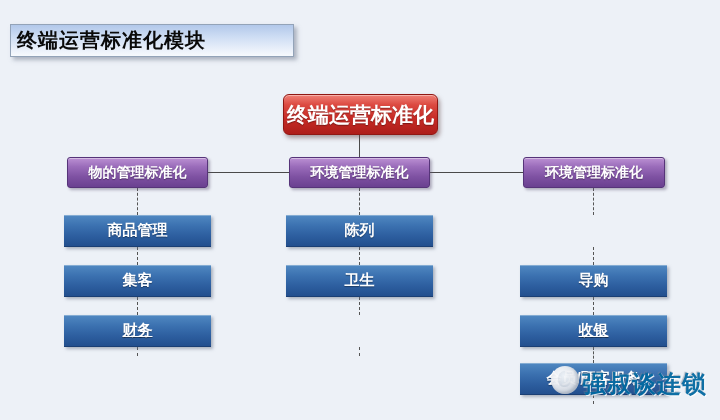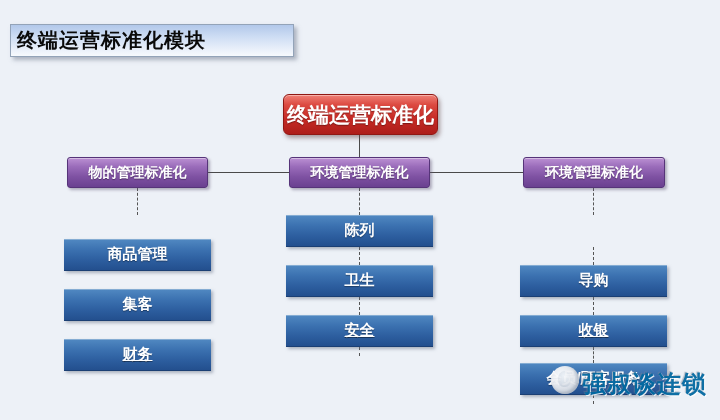--- a/index.html
+++ b/index.html
@@ -41,21 +41,21 @@
   .branch-1{left:67px;}
   .branch-2{left:289px;}
   .branch-3{left:523px;width:142px;}
   .leaf-node{
     width:147px;height:32px;
     background:linear-gradient(180deg,#5189c2 0%,#3b71b0 35%,#2c5d9e 70%,#234f8e 100%);
     border-bottom:1px solid #1b3f74;
     box-shadow:2px 2px 3px rgba(105,115,135,0.5), inset 0 1px 0 rgba(255,255,255,0.3);
     font-size:15px;
   }
-  .col-1{left:64px;margin-top:24px;} .col-2{left:286px;} .col-3{left:520px;}
+  .col-1{left:64px;} .col-2{left:286px;} .col-3{left:520px;}
   .row-1{top:215px;} .row-2{top:265px;} .row-3{top:315px;text-decoration:underline;} .row-4{top:363px;}
   .line{position:absolute;background:#4a4a4a;}
   .vline-root{left:359px;top:135px;width:1px;height:23px;}
   .hline-a{left:208px;top:172px;width:81px;height:1px;}
   .hline-b{left:430px;top:172px;width:93px;height:1px;}
   .dash{position:absolute;width:0;border-left:1px dashed #555;}
   .dx-1{left:137px;} .dx-2{left:359px;} .dx-3{left:593px;}
   .dseg-a{top:188px;height:27px;}
   .dseg-b{top:247px;height:18px;}
   .dseg-c{top:297px;height:18px;}
@@ -114,21 +114,20 @@
   <div class="node branch-node branch-1">物的管理标准化</div>
   <div class="node branch-node branch-2">环境管理标准化</div>
   <div class="node branch-node branch-3">环境管理标准化</div>
 
   <div class="node leaf-node col-1 row-1">商品管理</div>
   <div class="node leaf-node col-1 row-2">集客</div>
   <div class="node leaf-node col-1 row-3">财务</div>
 
   <div class="node leaf-node col-2 row-2">卫生</div>
   <div class="node leaf-node col-2 row-1">陈列</div>
-  <div class="node leaf-node col-2 row-3">安全</div>
 
   <div class="node leaf-node col-3 row-2">导购</div>
   <div class="node leaf-node col-3 row-3">收银</div>
   <div class="node leaf-node col-3 row-4">会员/顾客服务</div>
 
   <div class="wm-logo"></div>
   <div class="wm-text">强叔谈连锁</div>
 
 </div>
 

